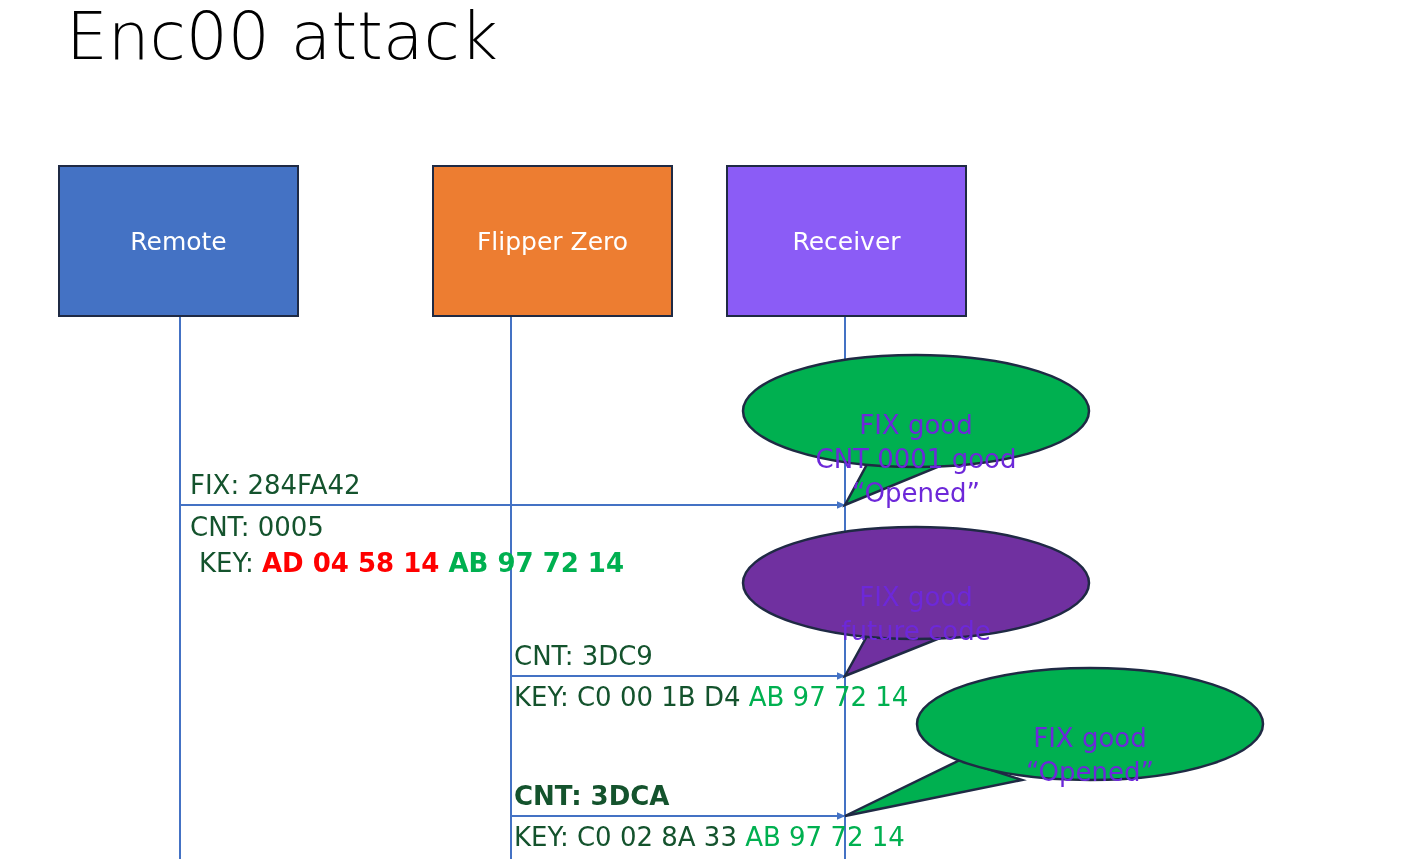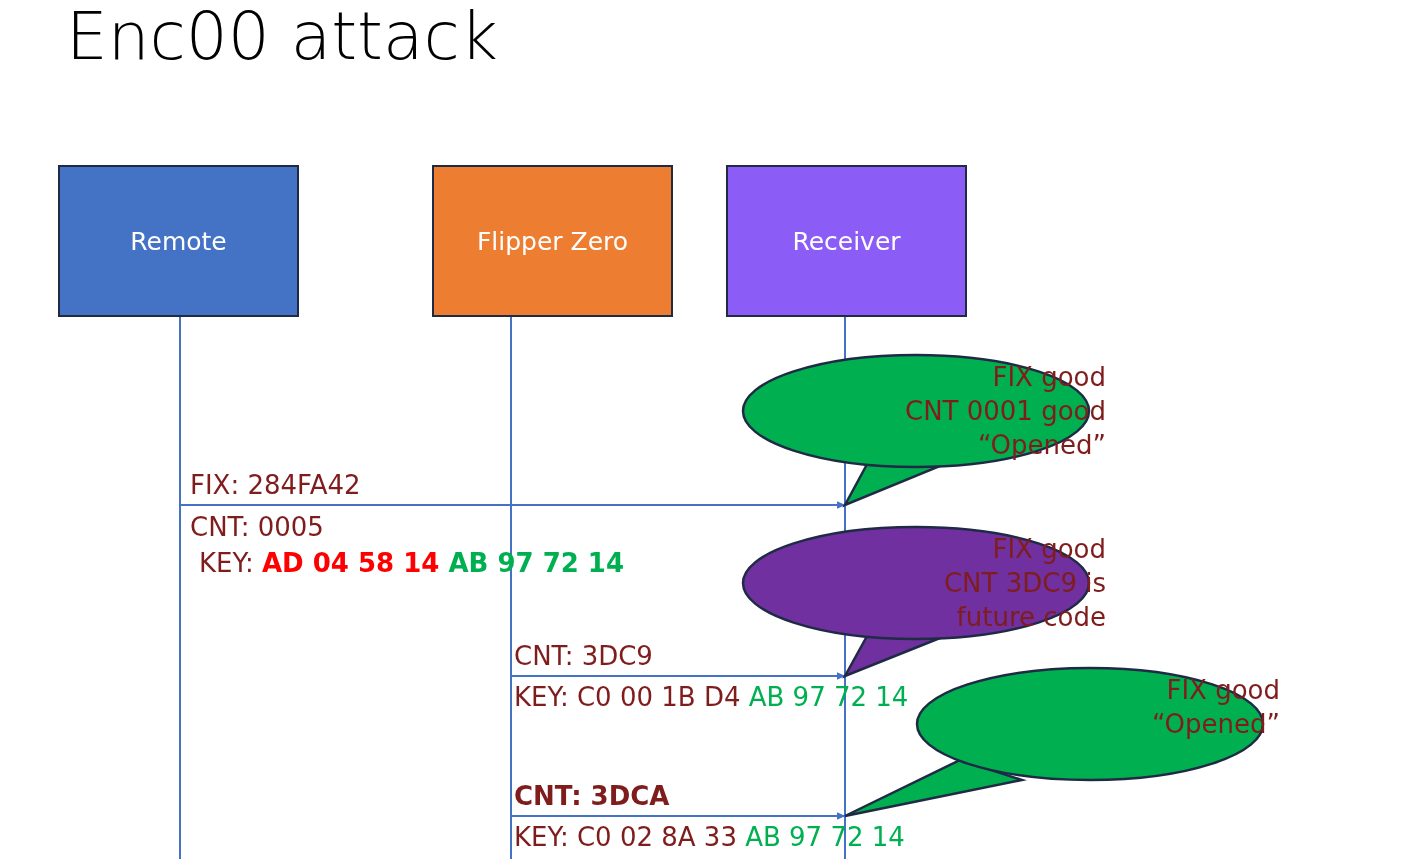--- a/index.html
+++ b/index.html
@@ -45,39 +45,40 @@
     display: flex;
     align-items: center;
     justify-content: center;
     color: #ffffff;
     font-size: 25px;
     font-weight: 400;
     font-family: "DejaVu Sans", "Liberation Sans", sans-serif;
   }
   .callout-text {
     position: absolute;
-    color: #7f1d1d;
+    color: #6d28d9;
     font-size: 26px;
     line-height: 34px;
-    text-align: right;
+    text-align: center;
     font-family: "DejaVu Sans", "Liberation Sans", sans-serif;
     pointer-events: none;
     white-space: nowrap;
+    margin-top: 48px;
   }
   .msg-label {
     position: absolute;
     font-size: 26px;
     color: #000000;
     font-family: "DejaVu Sans", "Liberation Sans", sans-serif;
     white-space: nowrap;
   }
   .hex-red { color: #FF0000; font-weight: bold; }
   .hex-green { color: #00B050; font-weight: bold; }
   .hex-green-plain { color: #00B050; }
-  .hex-black { color: #7f1d1d; margin-top: 32px; }
+  .hex-black { color: #14532d; margin-top: 32px; }
 </style>
 </head>
 <body>
 
 <div id="canvas">
 
   <div class="slide-title">Enc00 attack</div>
 
   <svg class="svg-layer" id="shapes" viewBox="0 0 1408 859" xmlns="http://www.w3.org/2000/svg">
     <defs>
@@ -128,21 +129,20 @@
     </div>
 
   <div id="callout-text-layer">
       <div class="callout-text" style="left: 726px; top: 360px; width: 380px;">
         <div>FIX good</div>
         <div>CNT 0001 good</div>
         <div>“Opened”</div>
       </div>
       <div class="callout-text" style="left: 726px; top: 532px; width: 380px;">
         <div>FIX good</div>
-        <div>CNT 3DC9 is</div>
         <div>future code</div>
       </div>
       <div class="callout-text" style="left: 900px; top: 673px; width: 380px;">
         <div>FIX good</div>
         <div>“Opened”</div>
       </div>
     </div>
 
 </div>
 

